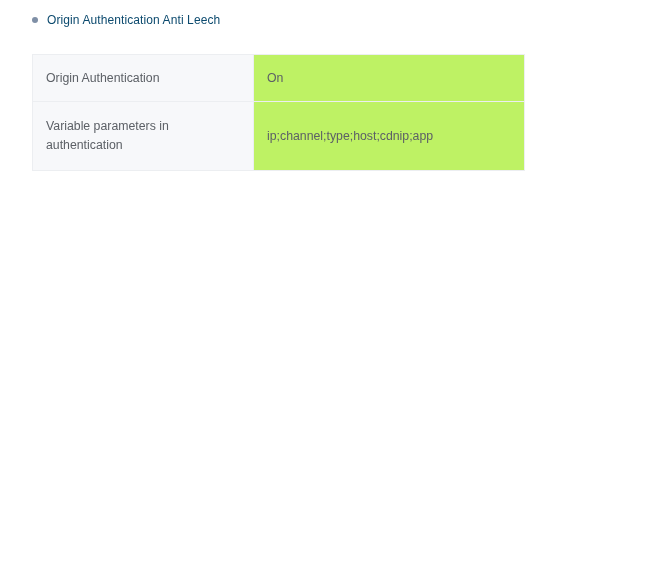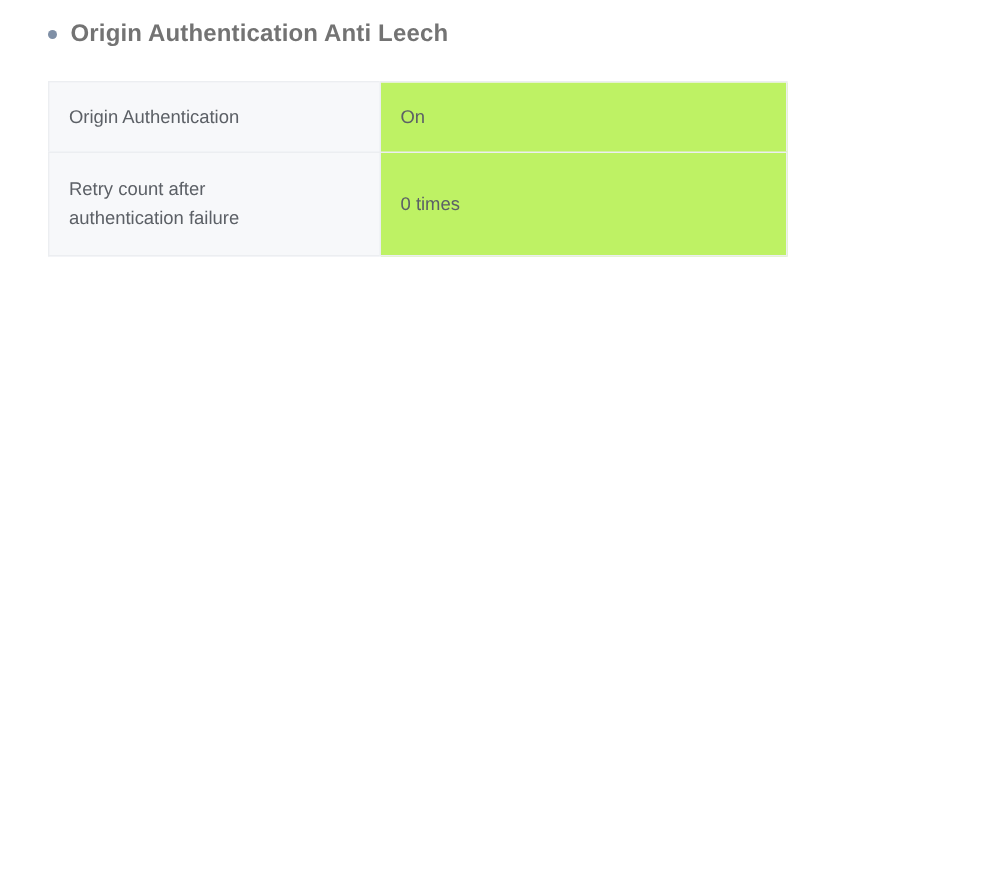--- a/index.html
+++ b/index.html
@@ -34,23 +34,23 @@
   }
   .bullet-dot {
     width: 6px;
     height: 6px;
     border-radius: 50%;
     background: #7f8fa6;
     flex: 0 0 auto;
     display: block;
   }
   .section-title {
-    font-size: 16px;
-    font-weight: bold;
-    color: #737373;
+    font-size: 12px;
+    font-weight: normal;
+    color: #0c4a6e;
     letter-spacing: 0.1px;
     line-height: 1.2;
     white-space: nowrap;
   }
 
   
   .spec-table {
     position: absolute;
     left: 32px;
     top: 54px;
@@ -119,29 +119,29 @@
         <td class="cell-label">
           <span class="txt">Origin Authentication</span>
         </td>
         <td class="cell-value">
           <span class="txt">On</span>
         </td>
       </tr>
 
 
 
+      <tr class="row-double">
+        <td class="cell-label">
+          <span class="txt">Variable parameters in authentication</span>
+        </td>
+        <td class="cell-value">
+          <span class="txt">ip;channel;type;host;cdnip;app</span>
+        </td>
+      </tr>
 
 
 
-      <tr class="row-double">
-        <td class="cell-label">
-          <span class="txt">Retry count after authentication failure</span>
-        </td>
-        <td class="cell-value">
-          <span class="txt">0 times</span>
-        </td>
-      </tr>
 
 
     </tbody>
   </table>
 
 </div>
 
 </body></html>

